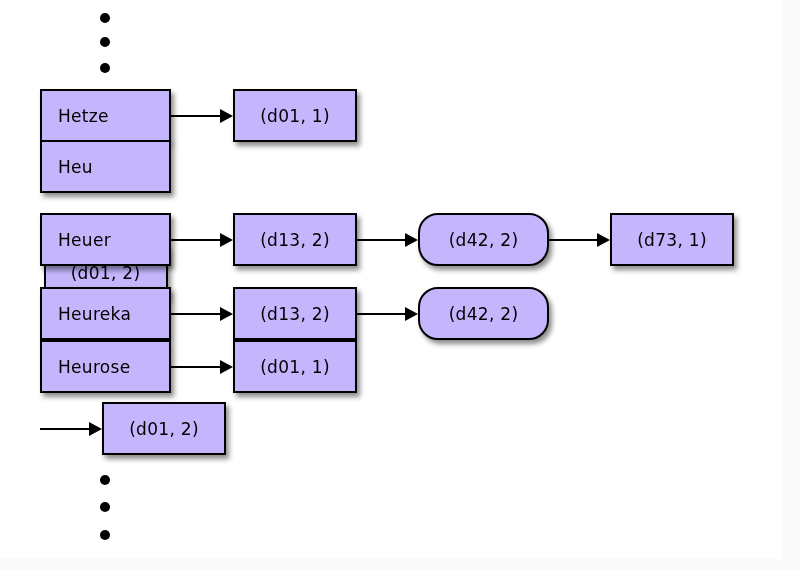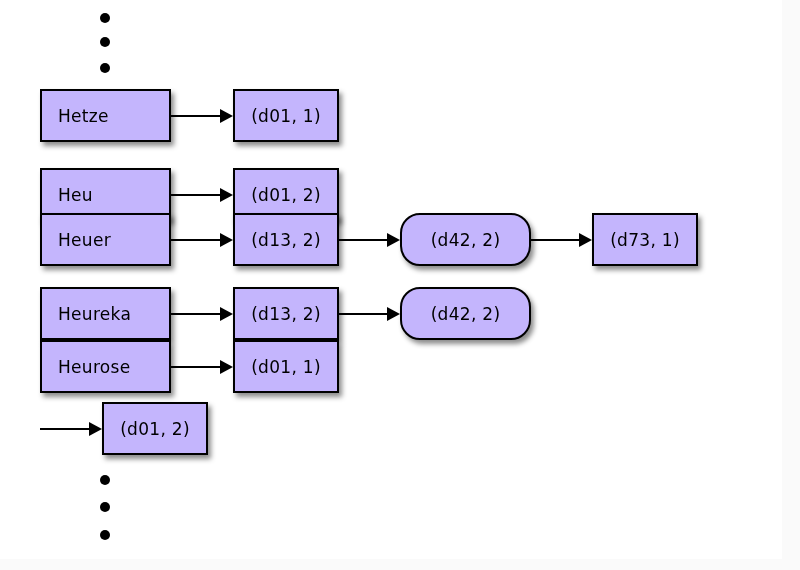--- a/index.html
+++ b/index.html
@@ -40,21 +40,21 @@
     flex: none;
   }
   .term {
     width: 131px;
     padding-left: 16px;
     justify-content: flex-start;
   }
   .posting {
     justify-content: center;
   }
-  .posting.w130 { width: 106px; }
+  .posting.w130 { width: 124px; }
   .posting.w131 { width: 131px; border-radius: 20px; }
   .arrow {
     position: relative;
     height: 53px;
     flex: none;
   }
   .arrow.w62 { width: 62px; }
   .arrow.w61 { width: 61px; }
   .arrow .line {
     position: absolute;
@@ -76,21 +76,21 @@
   }
   .dot {
     position: absolute;
     left: 100px;
     width: 10px;
     height: 10px;
     border-radius: 50%;
     background: #000000;
   }
   .r1 { top: 89px; }
-  .r2 { top: 168px; }
+  .r2 { top: 140px; flex-direction: column; }
   .r3 { top: 213px; }
   .r4 { top: 287px; }
   .r5 { top: 340px; text-align: center; }
   .r6 { top: 402px; }
   .dt1 { top: 13px; }
   .dt2 { top: 37px; }
   .dt3 { top: 63px; }
   .db1 { top: 475px; }
   .db2 { top: 502px; }
   .db3 { top: 530px; }

